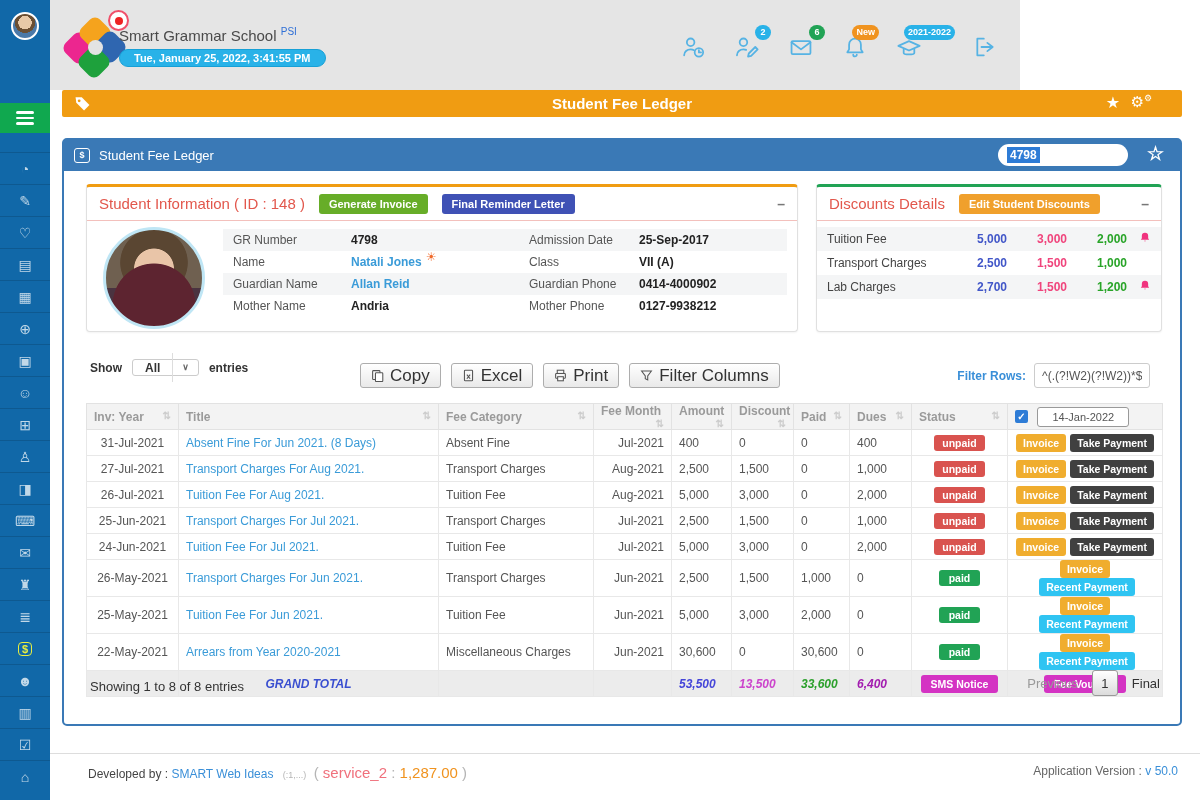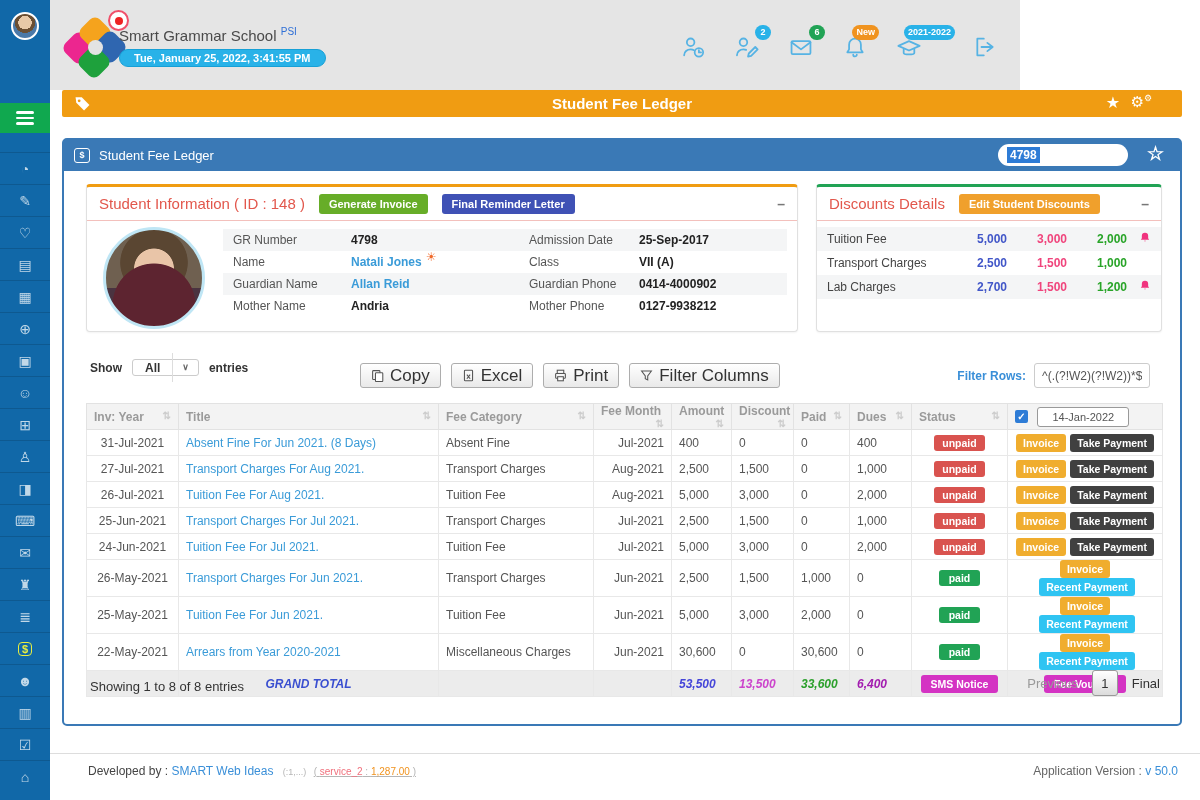--- a/index.html
+++ b/index.html
@@ -148,21 +148,21 @@
   .pprev { color:#999; cursor:pointer; }
   .page-num { margin:0 14px; width:26px; height:26px; border:1px solid #999; border-radius:3px;
               background:linear-gradient(#fff,#dcdcdc); color:#333; text-align:center; line-height:26px; cursor:pointer; }
   .pnext { color:#333; cursor:pointer; }
 
   
   .pagefoot { position:absolute; left:50px; right:0; top:753px; height:47px; border-top:1px solid #ddd; background:#fff; }
   .devline { position:absolute; left:38px; top:10px; font-size:12px; color:#444; }
   .devlink { color:#3a8fd8; cursor:pointer; }
   .devnote { font-size:9px; color:#b5b5b5; margin-left:6px; }
-  .svc { font-size:10px; margin-left:4px; color:#b5b5b5;text-decoration:underline; }
+  .svc { font-size:15px; margin-left:4px; color:#b5b5b5; }
   .svc .sname { color:#f0707c; }
   .svc .sval { color:#f0931f; }
   .appver { position:absolute; right:22px; top:10px; font-size:12px; color:#666; }
   .appver .ver { color:#3a8fd8; }
 </style>
 </head>
 <body>
 
 <div class="app">
 

